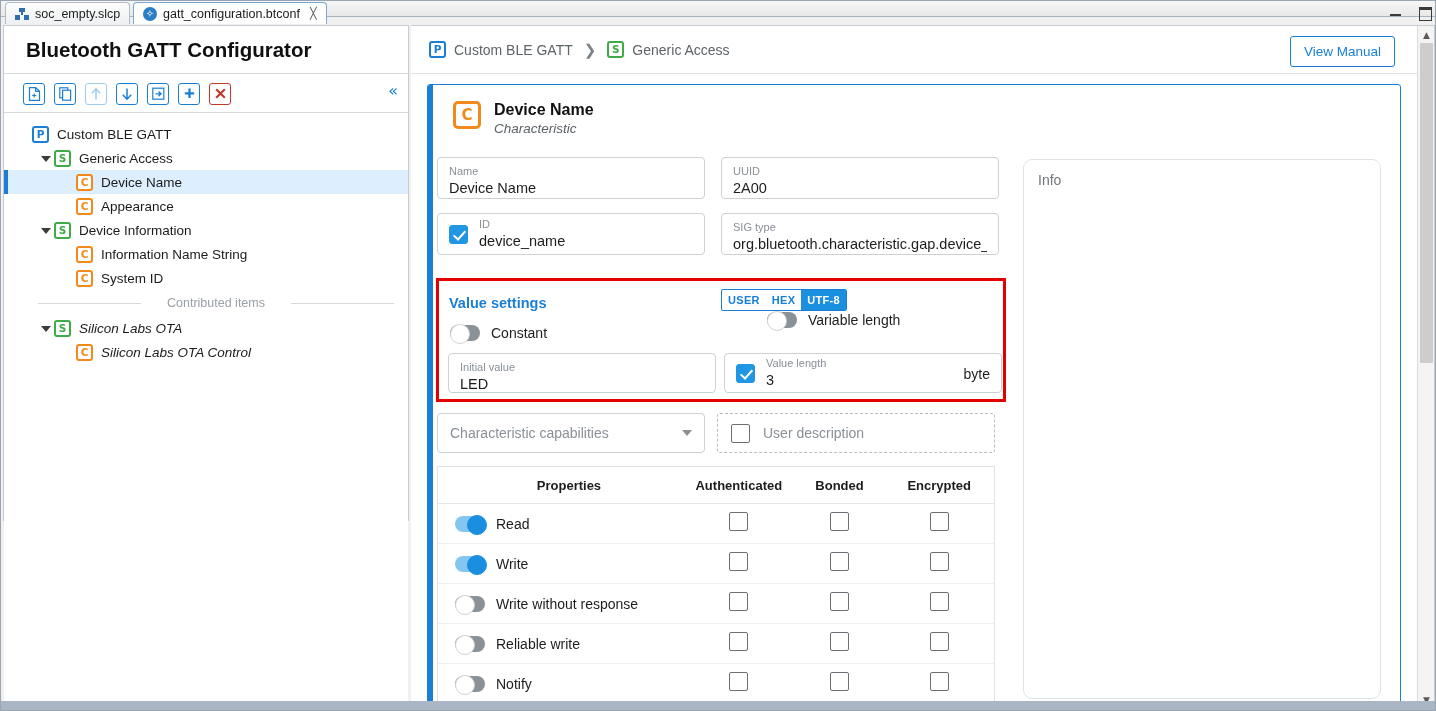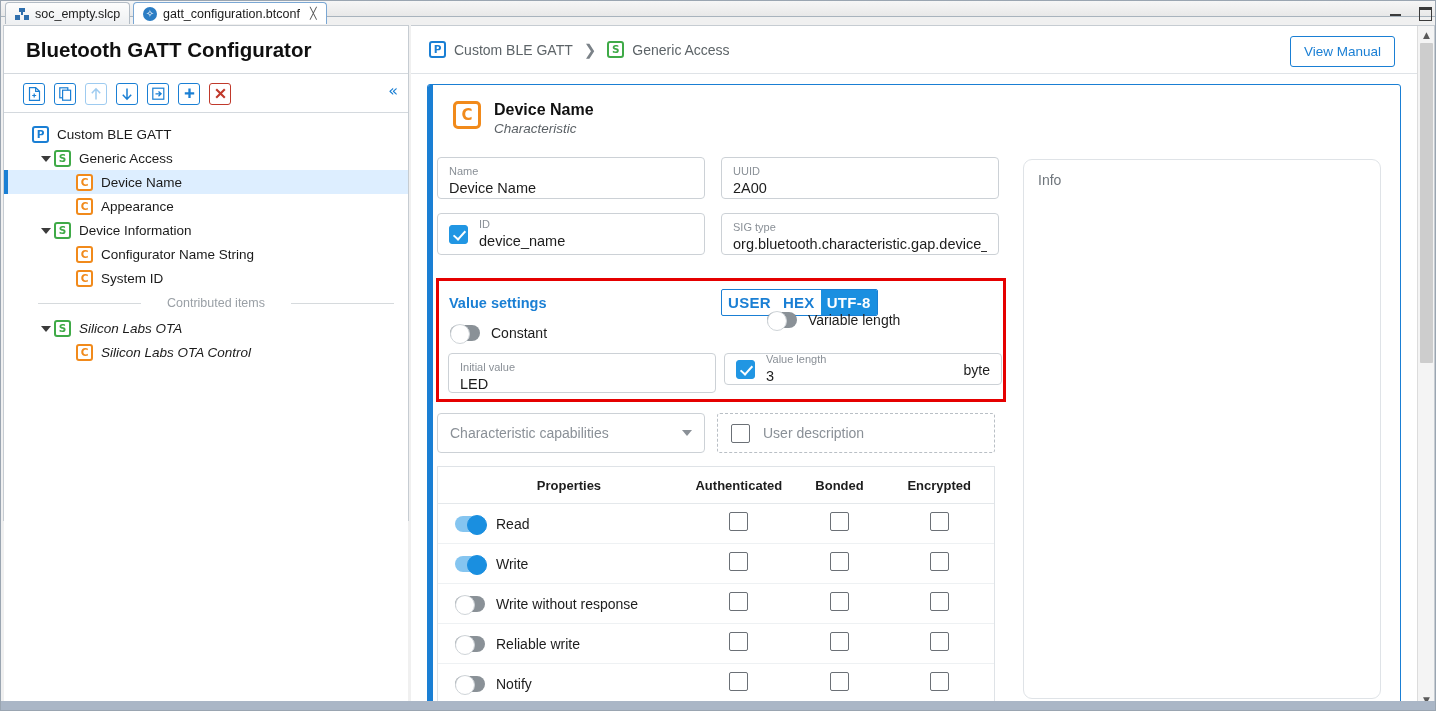--- a/index.html
+++ b/index.html
@@ -254,21 +254,21 @@
     border: 3px solid #e50000; background: #fff;
   }
   .vs-title { position: absolute; left: 10px; top: 14px;
     font-size: 14.5px; font-weight: bold; color: #1a7fd4; }
   .seg {
     position: absolute; left: 282px; top: 8px;
     display: flex; border: 1px solid #1a7fd4; border-radius: 2px;
     overflow: hidden; background: #fff;
   }
   .seg span {
-    font-size: 15px; font-weight: bold; color: #1a7fd4;
+    font-size: 11px; font-weight: bold; color: #1a7fd4;
     padding: 4px 6px 4px; cursor: pointer; letter-spacing: .3px;
   }
   .seg span.on { background: #1a8fe0; color: #fff; }
 
   .toggle {
     width: 30px; height: 16px; border-radius: 9px; flex: none;
     background: #8a9197; position: relative; cursor: pointer;
   }
   .toggle::after {
     content: ""; position: absolute; left: 0px; top: -1px;
@@ -433,21 +433,21 @@
             <span class="tlabel">Appearance</span>
           </div>
           <div class="trow" style="padding-left: 36px;">
             <span class="arrow open"></span>
             <span class="badge s">S</span>
             <span class="tlabel">Device Information</span>
           </div>
           <div class="trow" style="padding-left: 58px;">
             <span class="arrow"></span>
             <span class="badge c">C</span>
-            <span class="tlabel">Configurator Name String</span>
+            <span class="tlabel">Information Name String</span>
           </div>
           <div class="trow" style="padding-left: 58px;">
             <span class="arrow"></span>
             <span class="badge c">C</span>
             <span class="tlabel">System ID</span>
           </div>
         </div>
       <div class="divider-row">
         <span class="ln"></span>
         <span>Contributed items</span>
@@ -535,21 +535,21 @@
         </div>
         <div class="tgrow" style="position:absolute; left:288px; top:31px;padding-left:40px;">
           <span class="toggle"></span>
           <span class="tglabel">Variable length</span>
         </div>
 
         <div class="fld" style="left:9px; top:72px; width:268px; height:40px;">
           <div class="lab">Initial value</div>
           <div class="val">LED</div>
         </div>
-        <div class="fld withcb" style="left:285px; top:72px; width:278px; height:32px;">
+        <div class="fld withcb" style="left:285px; top:72px; width:278px; height:40px;">
           <span class="cb on"></span>
           <span class="txt">
             <span class="lab" style="display:block">Value length</span>
             <span class="val" style="display:block">3</span>
           </span>
           <span style="font-size:14px;color:#1d1d1d">byte</span>
         </div>
       </div>
 
       <div class="capsel">

